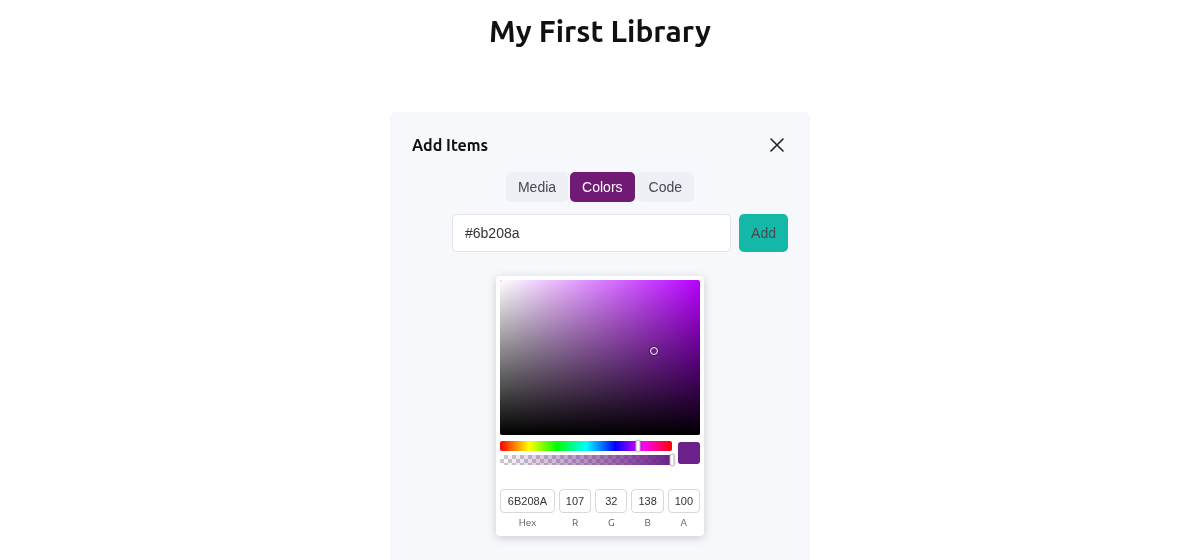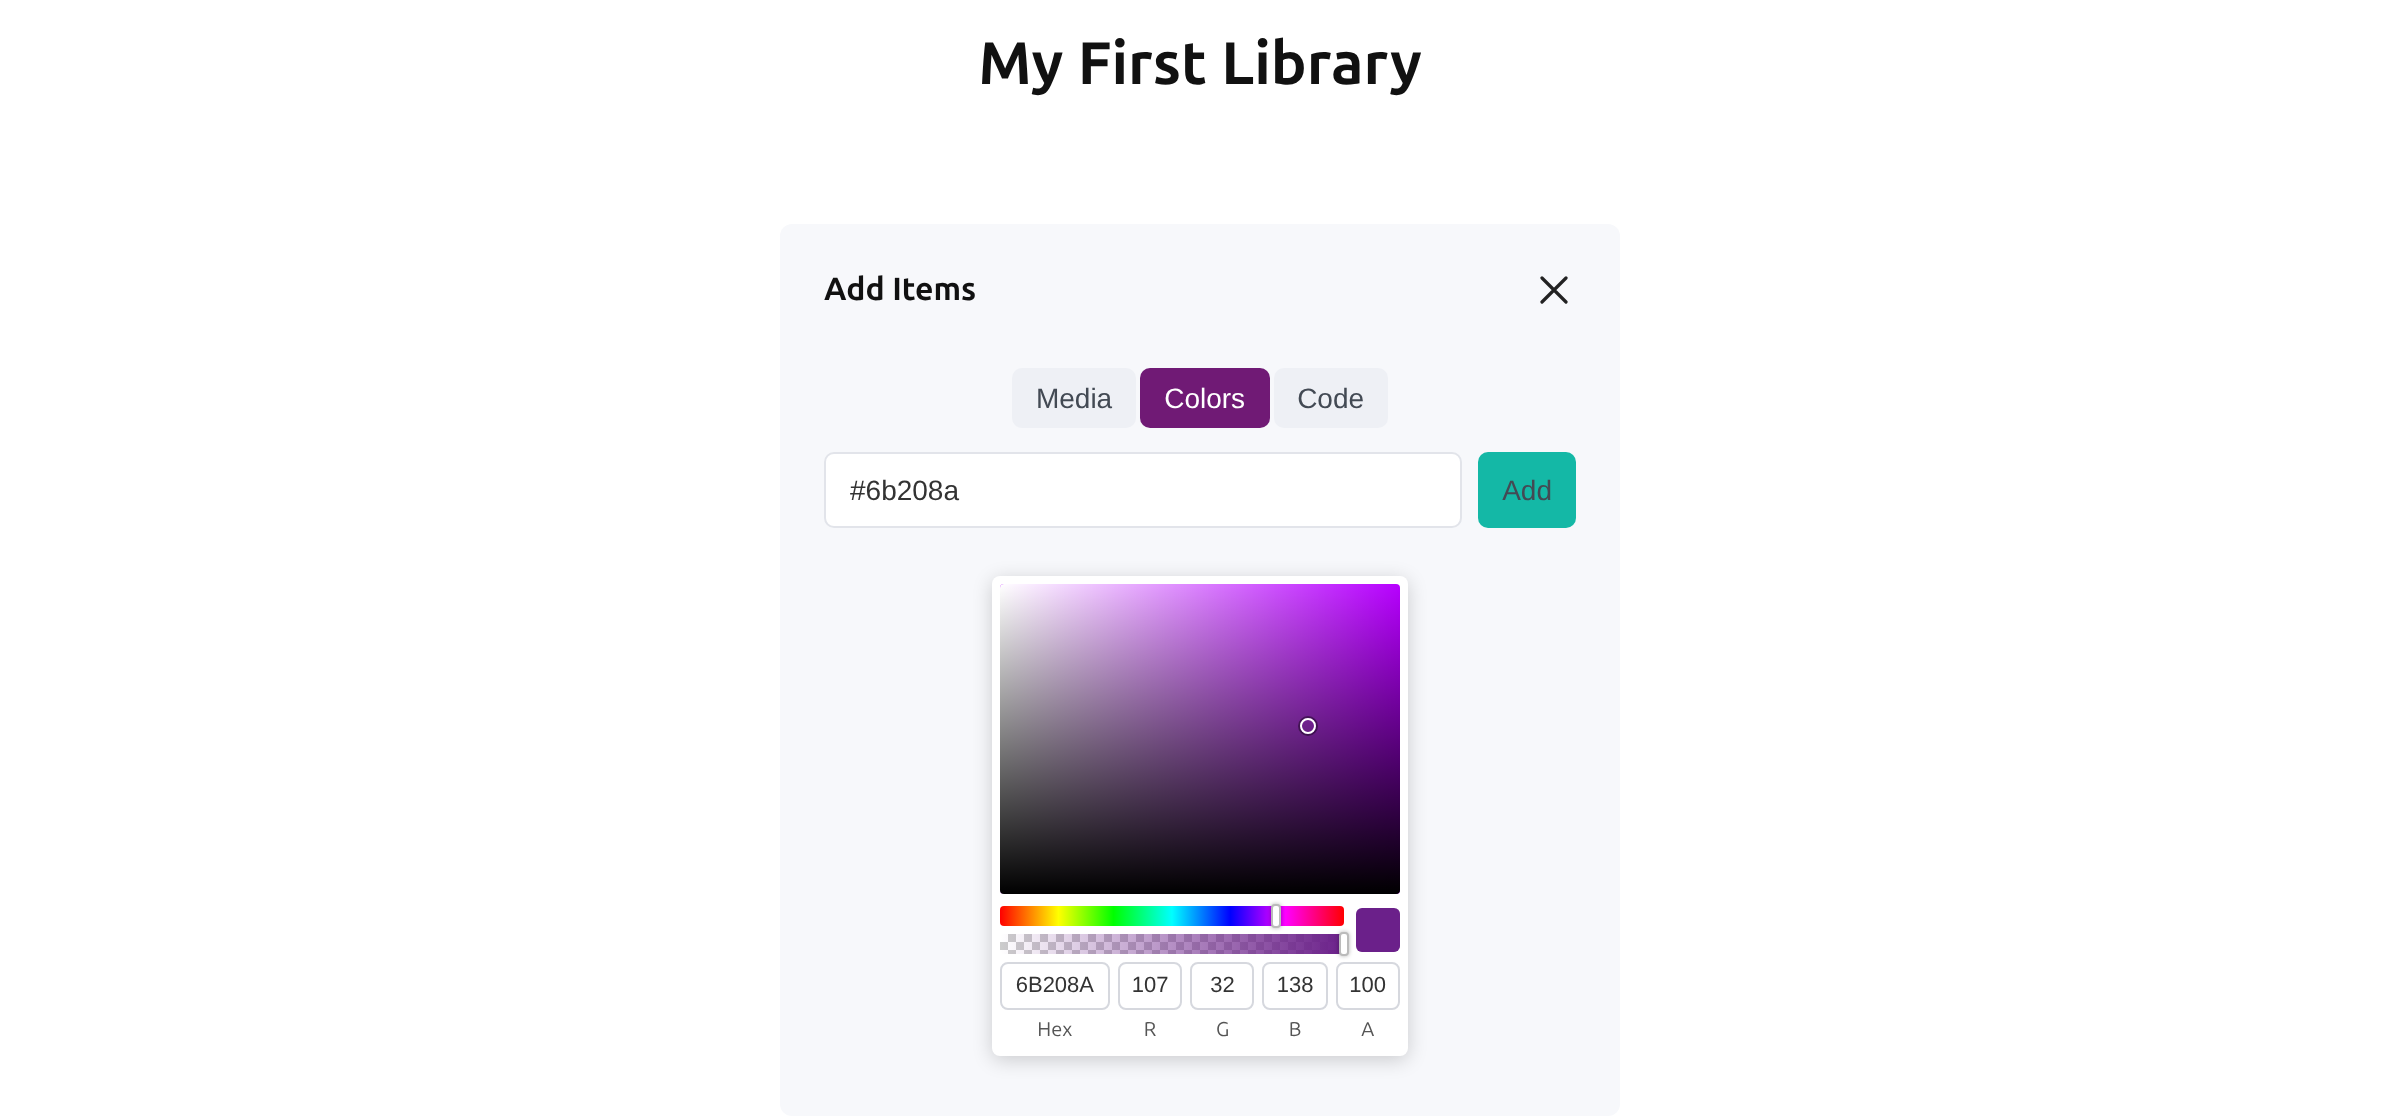--- a/index.html
+++ b/index.html
@@ -23,21 +23,21 @@
     margin: 24px auto 0 auto;
     background: #f7f8fb;
     border-radius: 6px;
     padding: 22px 22px 30px 22px;
     position: relative;
   }
   .panel-header {
     display: flex;
     align-items: center;
     justify-content: space-between;
-    margin-bottom: 28px;
+    margin-bottom: 16px;
     text-align: center;
   }
   .panel-title {
     font-size: 16px;
     font-weight: 600;
   }
   .close-btn {
     background: none;
     border: none;
     cursor: pointer;
@@ -73,20 +73,21 @@
     margin-bottom: 24px;
   }
   .color-input {
     flex: 1;
     background: #fff;
     border: 1px solid #e2e4ea;
     border-radius: 5px;
     padding: 10px 12px;
     font-size: 14px;
     color: #333;
+    margin-left: 40px;
   }
   .add-btn {
     background: #14b8a6;
     border: none;
     border-radius: 5px;
     padding: 0 12px;
     font-size: 14px;
     color: #434a54;
     cursor: pointer;
   }
@@ -177,21 +178,21 @@
       linear-gradient(45deg, transparent 75%, #ccc 75%),
       linear-gradient(-45deg, transparent 75%, #ccc 75%);
     background-size: 8px 8px;
     background-position: 0 0, 0 4px, 4px -4px, -4px 0;
   }
   .swatch-fill { position: absolute; inset: 0; }
 
   .picker-inputs {
     display: flex;
     gap: 4px;
-    margin-top: 4px;
+    margin-top: 24px;
     align-items: flex-start;
   }
   .picker-col { flex: 1; text-align: center; }
   .picker-col.hex { flex: 1.7; }
   .picker-field {
     width: 100%;
     border: 1px solid #d6d8de;
     border-radius: 4px;
     padding: 5px 2px;
     font-size: 11px;

